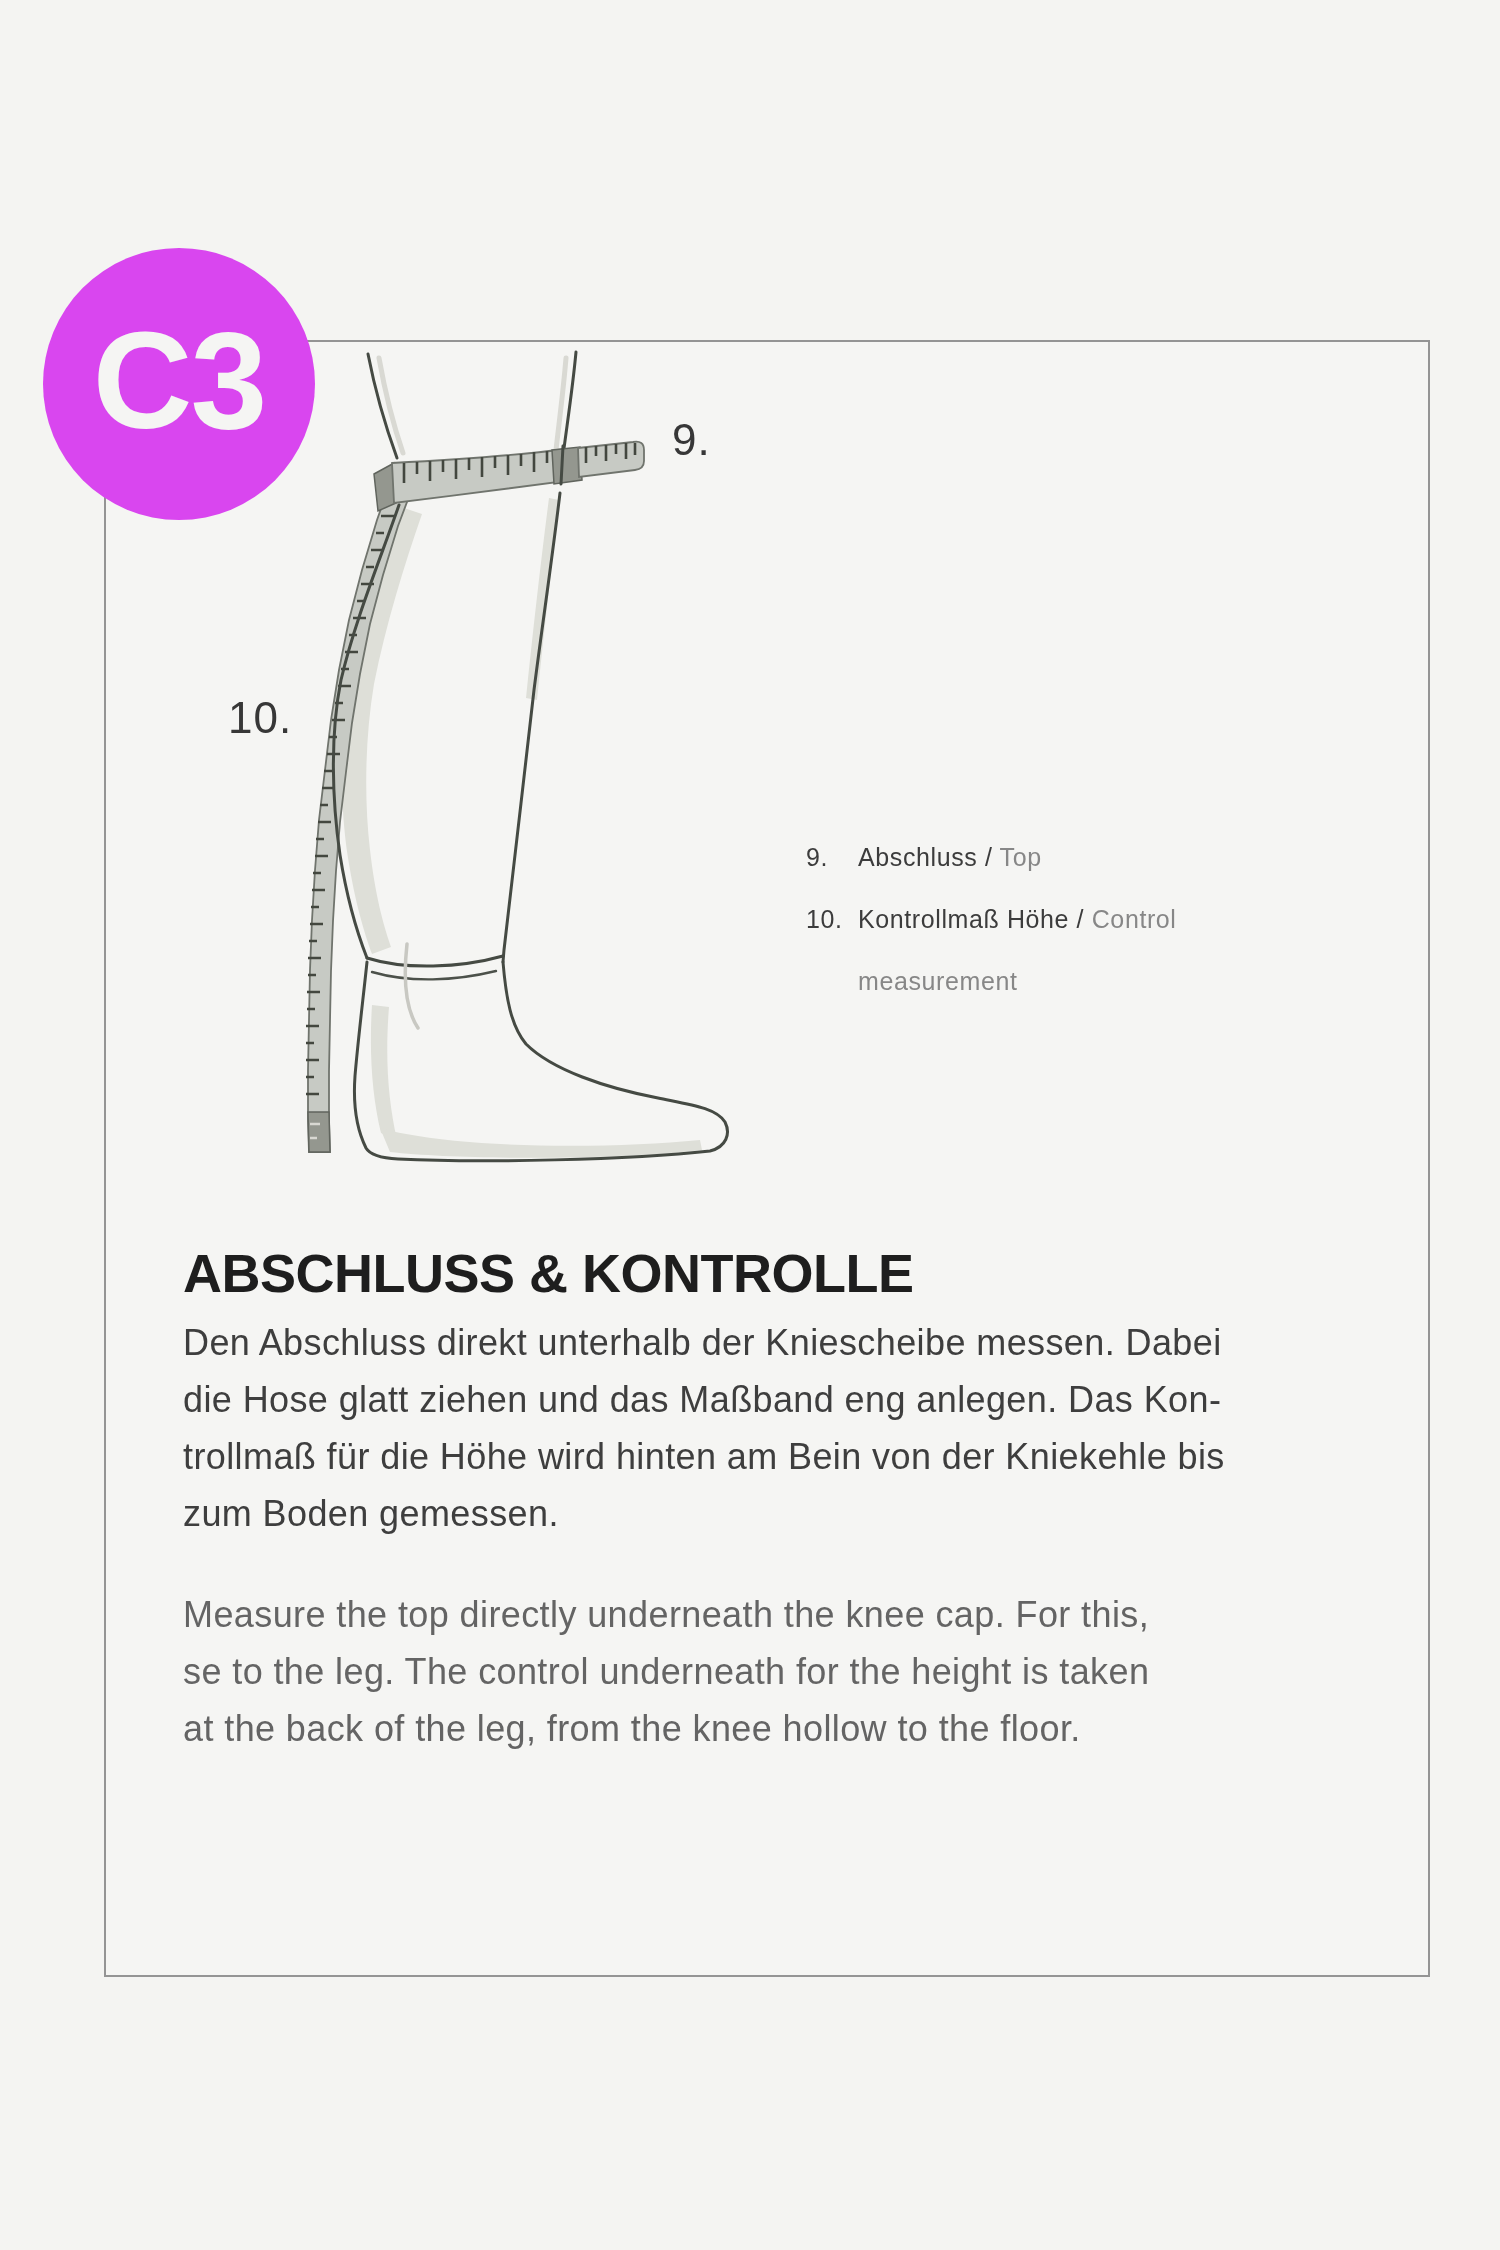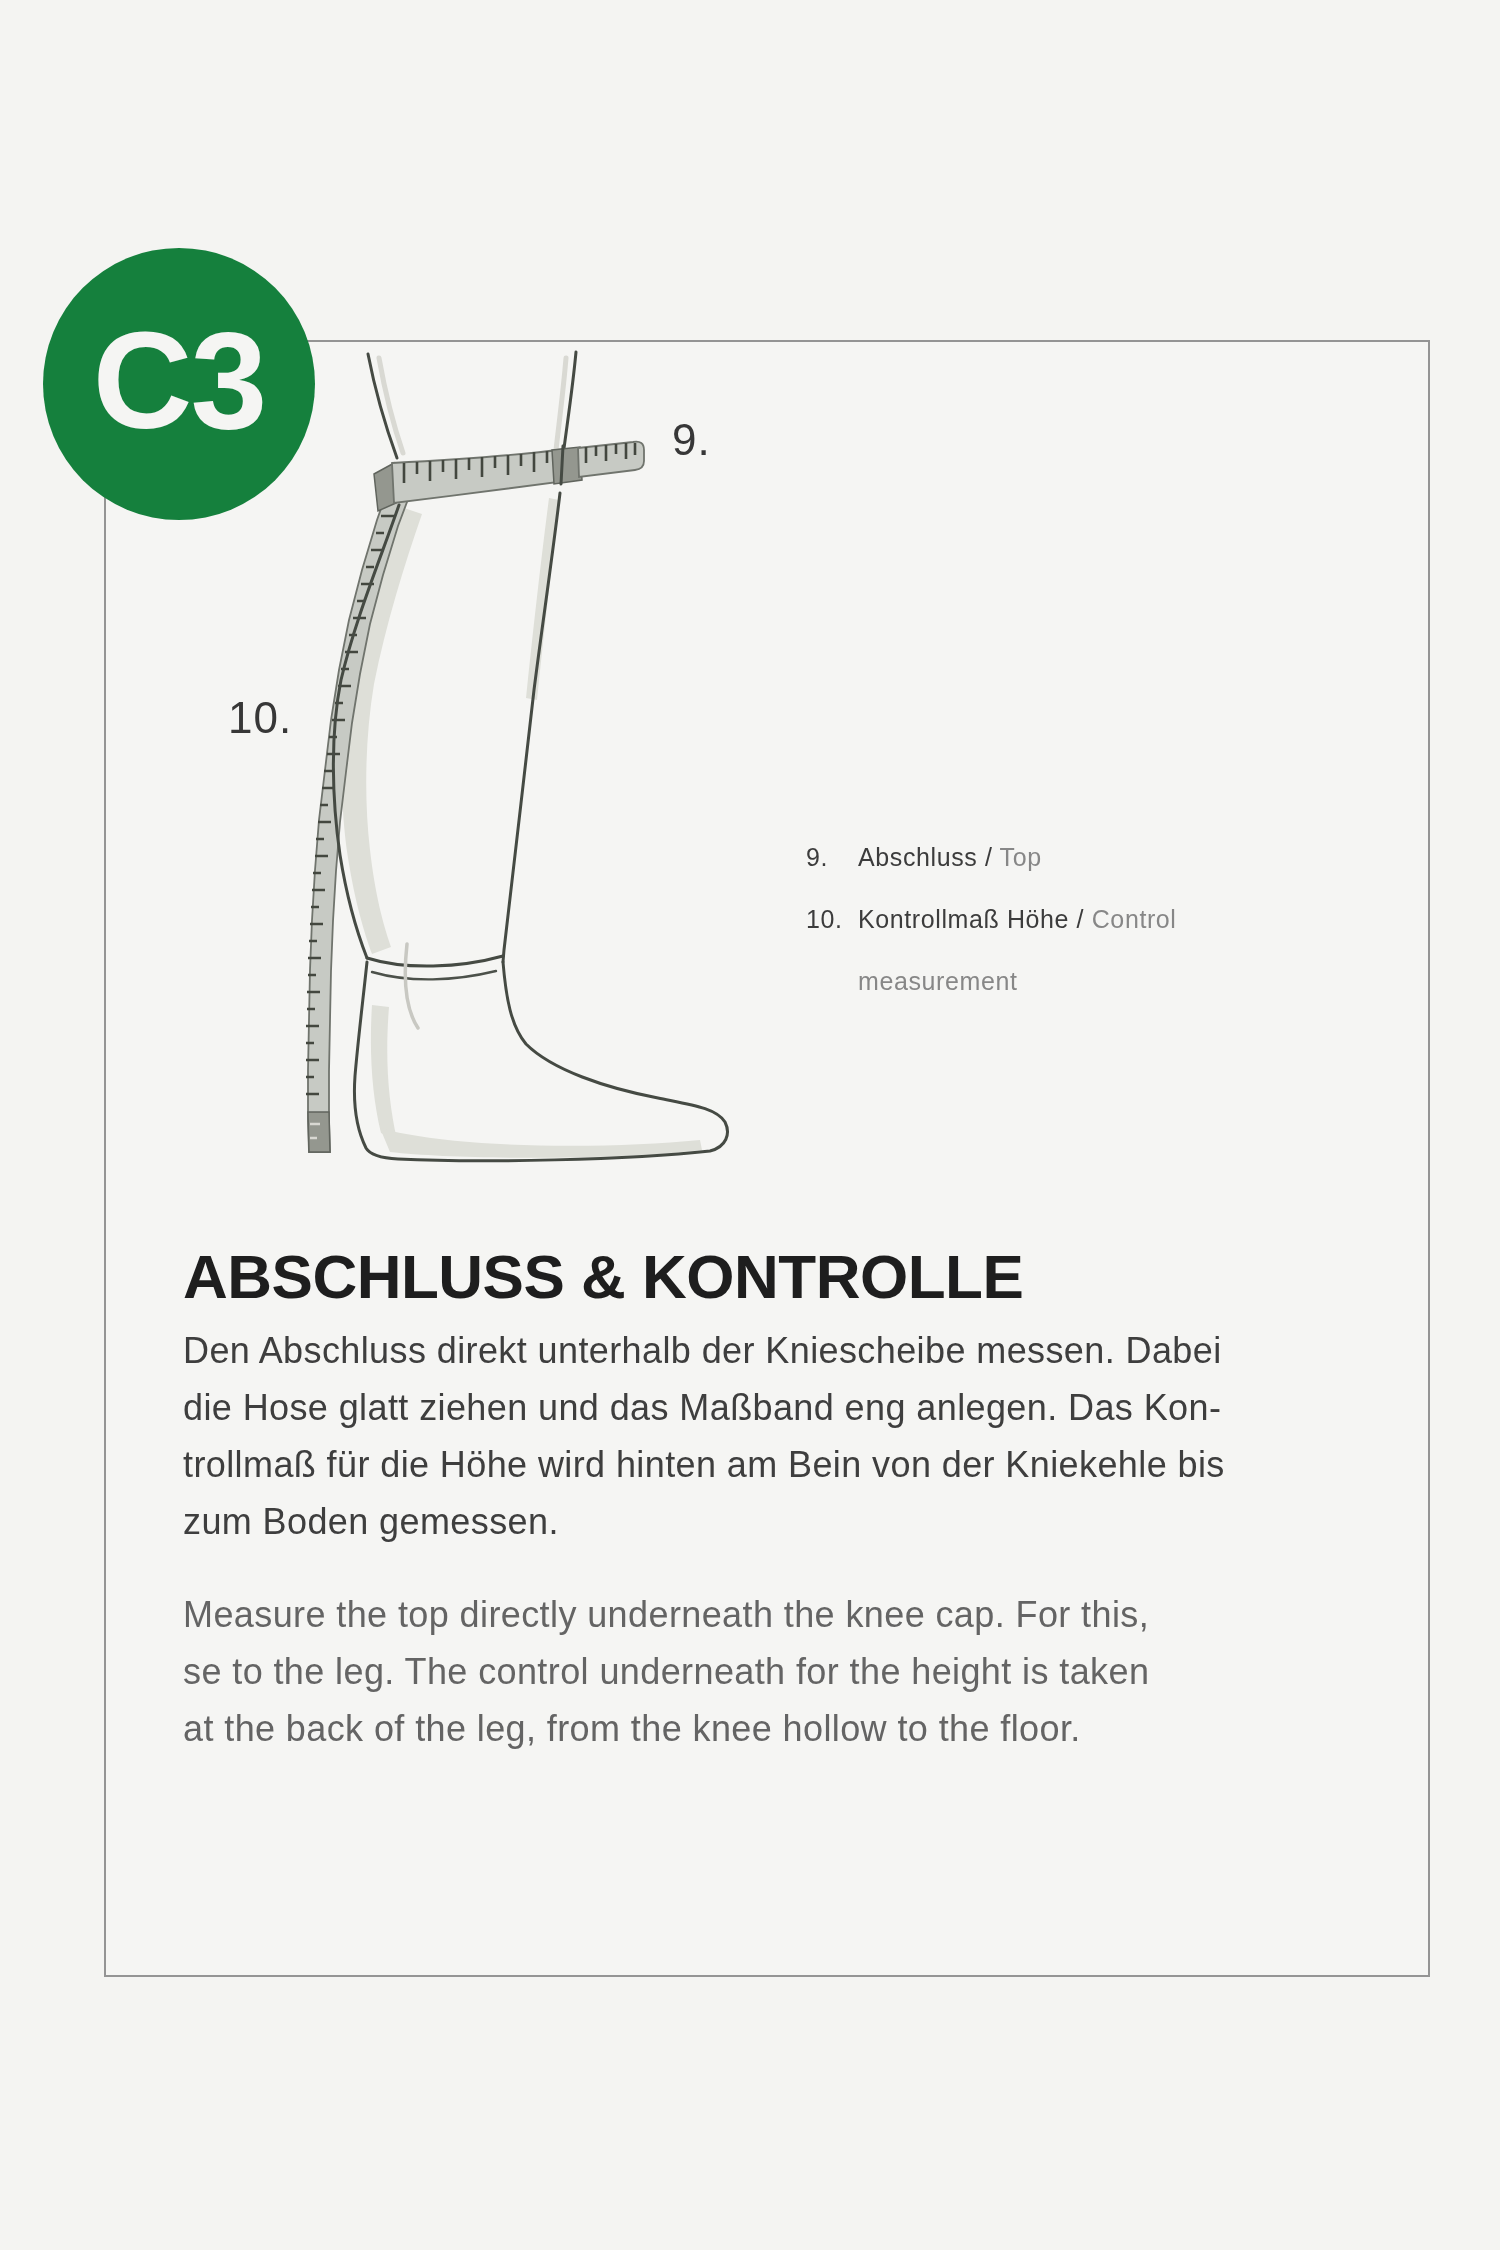--- a/index.html
+++ b/index.html
@@ -8,21 +8,21 @@
     background:#f4f4f2;
     font-family:"Liberation Sans","DejaVu Sans",sans-serif;
     overflow:hidden;
   }
   .frame{
     position:absolute;left:104px;top:340px;width:1322px;height:1633px;
     border:2px solid #949494;background:#f5f5f3;
   }
   .badge{
     position:absolute;left:43px;top:248px;width:272px;height:272px;
-    background:#15803d;border-radius:50%;
+    background:#d946ef;border-radius:50%;
     display:flex;align-items:center;justify-content:center;
   }
   .badge span{
     color:#f5f5f3;font-size:138px;font-weight:bold;letter-spacing:-2px;
     line-height:1;transform:translateY(-4px);
   }
   .figure-svg{position:absolute;left:104px;top:340px;width:700px;height:860px;}
   .fig-label{
     position:absolute;color:#373737;font-size:44px;letter-spacing:1px;line-height:1;
   }
@@ -33,21 +33,21 @@
     font-size:25px;letter-spacing:0.6px;
   }
   .lrow{line-height:62px;white-space:nowrap;}
   .lnum{display:inline-block;width:52px;color:#3c3c3c;}
   .lde{color:#3c3c3c;}
   .len{color:#878787;}
   .sec{position:absolute;left:183px;width:1180px;}
   .sec-de{top:1246px;}
   .sec-en{top:1572px;}
   .sec h2{
-    margin:0;font-size:62px;font-weight:bold;letter-spacing:-0.5px;line-height:1;
+    margin:0;font-size:54px;font-weight:bold;letter-spacing:-0.5px;line-height:1;
   }
   .h-de{color:#1e1e1e;}
   .h-en{color:#4e4f53;}
   .sec .body{margin-top:14px;font-size:36px;line-height:57px;letter-spacing:0.4px;}
   .body-de{color:#3e3e3e;}
   .body-en{color:#646464;}
 
   
   .outline{fill:none;stroke:#454a43;stroke-width:3;stroke-linecap:round;}
   .outline-thin{fill:none;stroke:#4c514a;stroke-width:2.4;stroke-linecap:round;}

